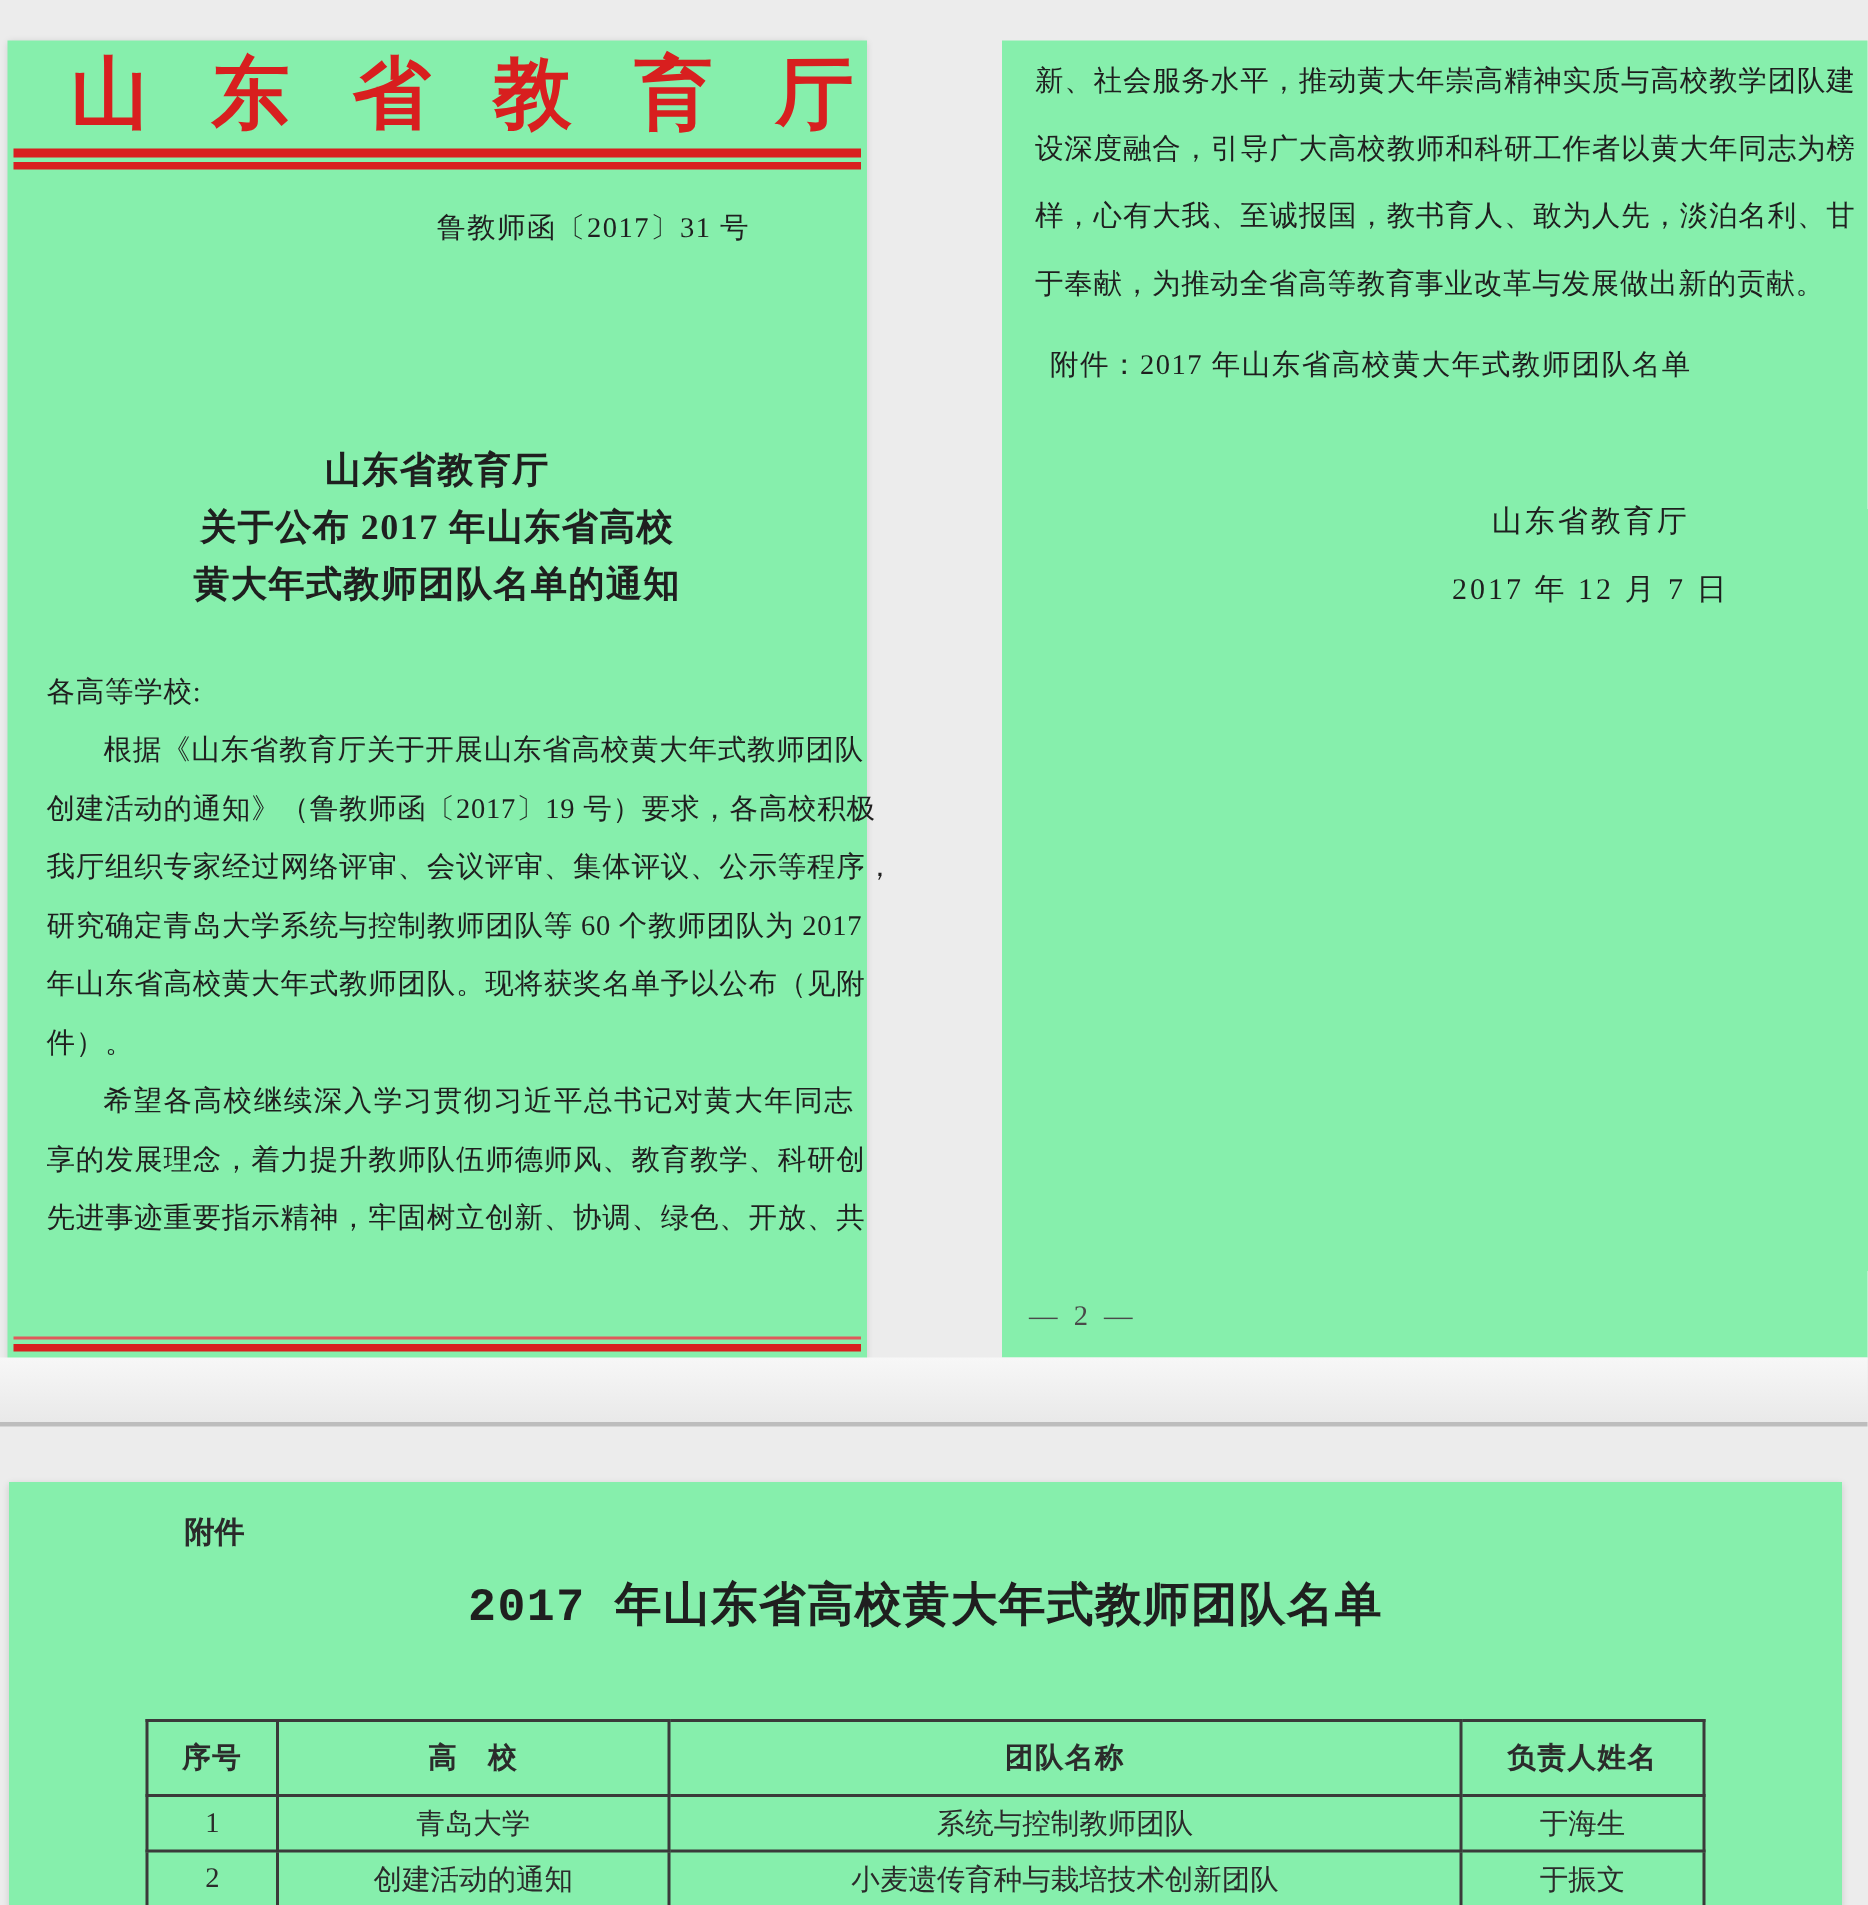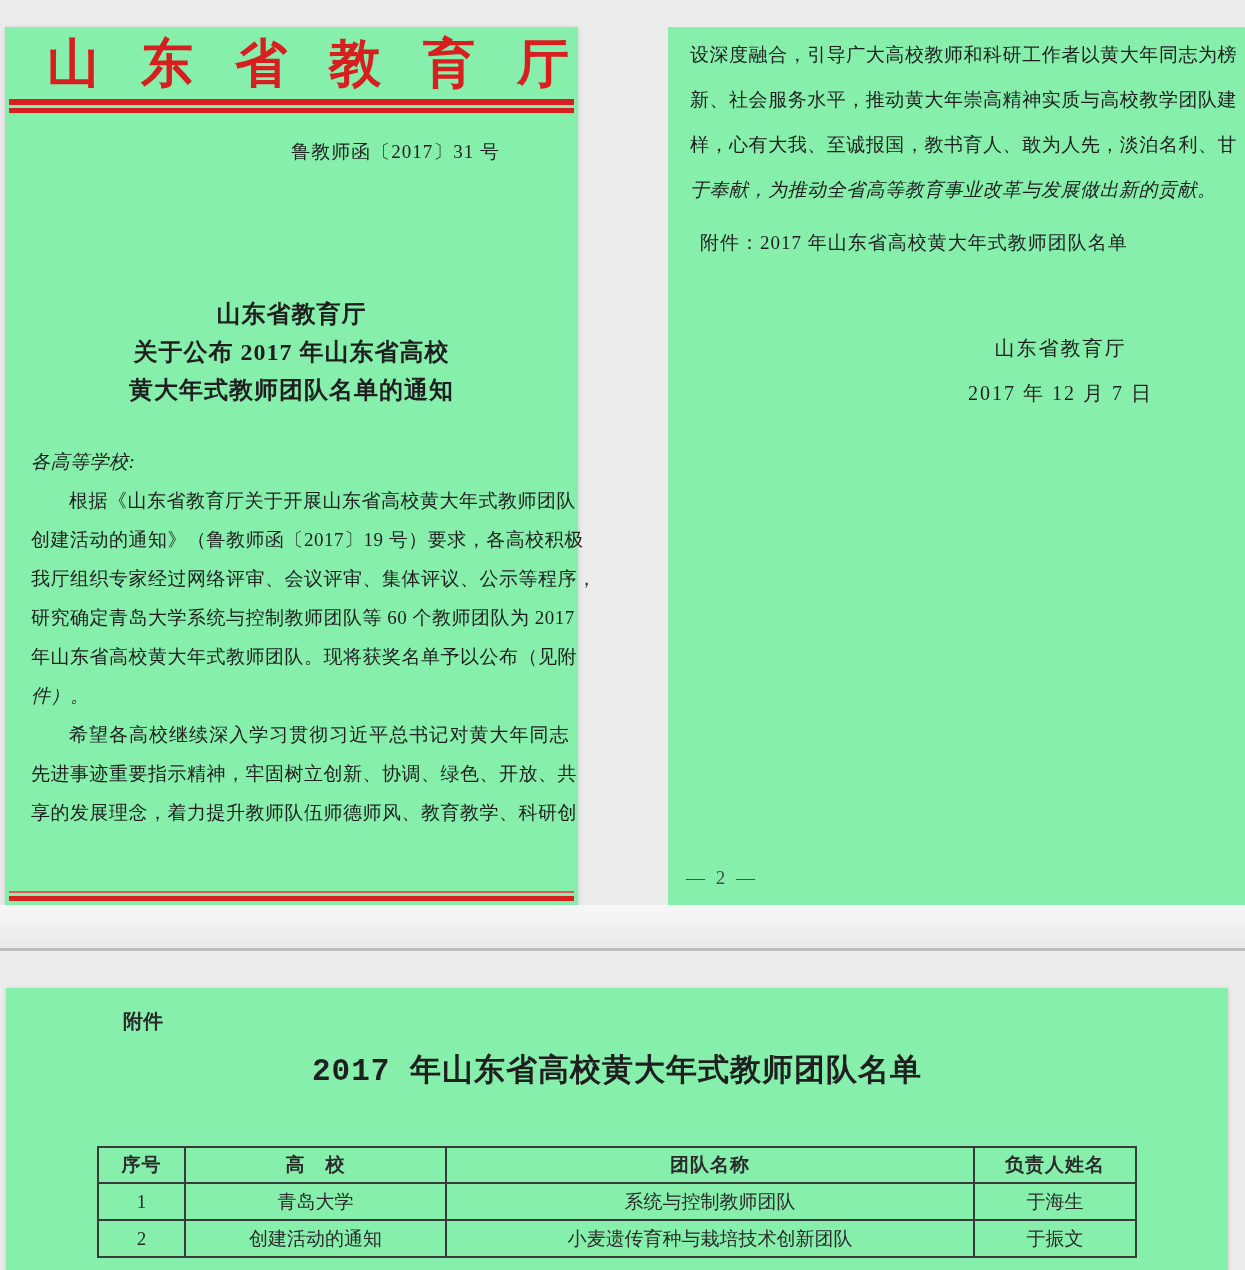--- a/index.html
+++ b/index.html
@@ -58,21 +58,21 @@
   }
   .p1-body {
     margin-top: 33px;
     padding-left: 26px;
     padding-right: 9px;
     font-size: 19px;
     line-height: 39px;
     letter-spacing: 0.5px;
   }
   .jline { text-align: justify; text-align-last: justify; white-space: nowrap; }
-  .line  { text-align: left; white-space: nowrap; font-style: italic; }
+  .line  { text-align: left; white-space: nowrap; }
   .indent { text-indent: 2em; }
   
   #page2 { left: 668px; top: 27px; width: 577px; height: 878px; box-shadow: none; }
   .p2-body {
     padding-top: 5px;
     padding-left: 22px;
     padding-right: 8px;
     font-size: 19px;
     line-height: 45px;
     letter-spacing: 0.5px;
@@ -140,21 +140,21 @@
     font-size: 19px;
     color: #2b2b2b;
   }
   .roster-table th, .roster-table td {
     border: 2px solid #3a3a3a;
     text-align: center;
     vertical-align: middle;
     overflow: hidden;
     white-space: nowrap;
   }
-  .roster-table th { height: 36px; font-weight: bold; letter-spacing: 1px; }
+  .roster-table th { height: 50px; font-weight: bold; letter-spacing: 1px; }
   .roster-table td { height: 37px; font-weight: normal; }
 </style>
 </head>
 <body>
 
 <div class="page" id="page1">
   <div class="agency-title">山东省教育厅</div>
   <div class="red-rule"></div>
   <div class="doc-number">鲁教师函〔2017〕31 号</div>
   <div class="doc-title">
@@ -164,30 +164,30 @@
   </div>
   <div class="p1-body">
     <div class="line">各高等学校:</div>
     <div class="jline indent">根据《山东省教育厅关于开展山东省高校黄大年式教师团队</div>
     <div class="jline">创建活动的通知》（鲁教师函〔2017〕19 号）要求，各高校积极</div>
     <div class="jline">我厅组织专家经过网络评审、会议评审、集体评议、公示等程序，</div>
     <div class="jline">研究确定青岛大学系统与控制教师团队等 60 个教师团队为 2017</div>
     <div class="jline">年山东省高校黄大年式教师团队。现将获奖名单予以公布（见附</div>
     <div class="line">件）。</div>
     <div class="jline indent">希望各高校继续深入学习贯彻习近平总书记对黄大年同志</div>
+    <div class="jline">享的发展理念，着力提升教师队伍师德师风、教育教学、科研创</div>
     <div class="jline">先进事迹重要指示精神，牢固树立创新、协调、绿色、开放、共</div>
-    <div class="jline">享的发展理念，着力提升教师队伍师德师风、教育教学、科研创</div>
   </div>
   <div class="red-rule-bottom"></div>
 </div>
 
 <div class="page" id="page2">
   <div class="p2-body">
+    <div class="jline">新、社会服务水平，推动黄大年崇高精神实质与高校教学团队建</div>
     <div class="jline">设深度融合，引导广大高校教师和科研工作者以黄大年同志为榜</div>
-    <div class="jline">新、社会服务水平，推动黄大年崇高精神实质与高校教学团队建</div>
     <div class="jline">样，心有大我、至诚报国，教书育人、敢为人先，淡泊名利、甘</div>
     <div class="line">于奉献，为推动全省高等教育事业改革与发展做出新的贡献。</div>
   </div>
   <div class="attachment-ref">附件：2017 年山东省高校黄大年式教师团队名单</div>
   <div class="sign-block">
     <div class="sign-inner">
       <div>山东省教育厅</div>
       <div>2017 年 12 月 7 日</div>
     </div>
   </div>

